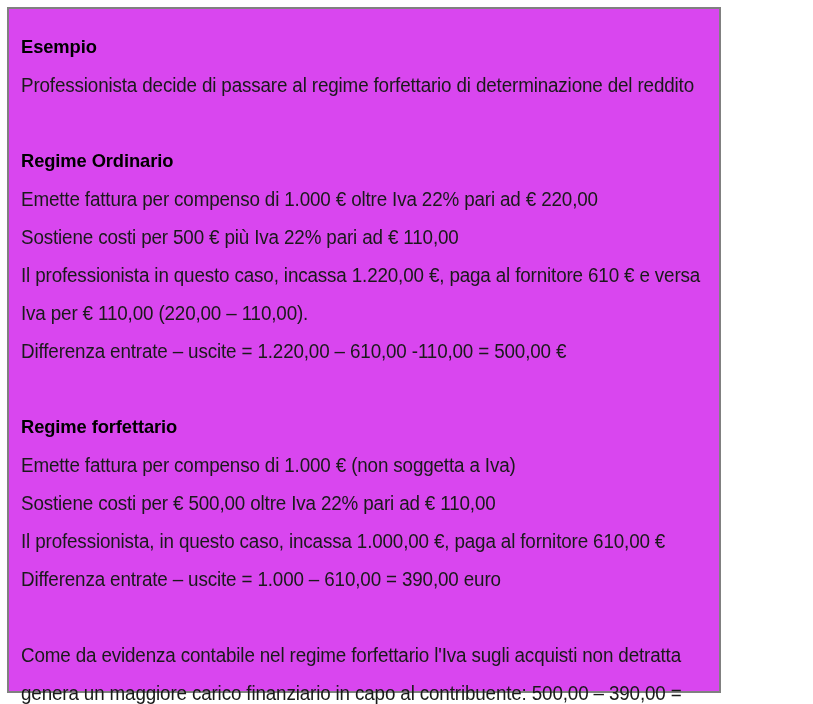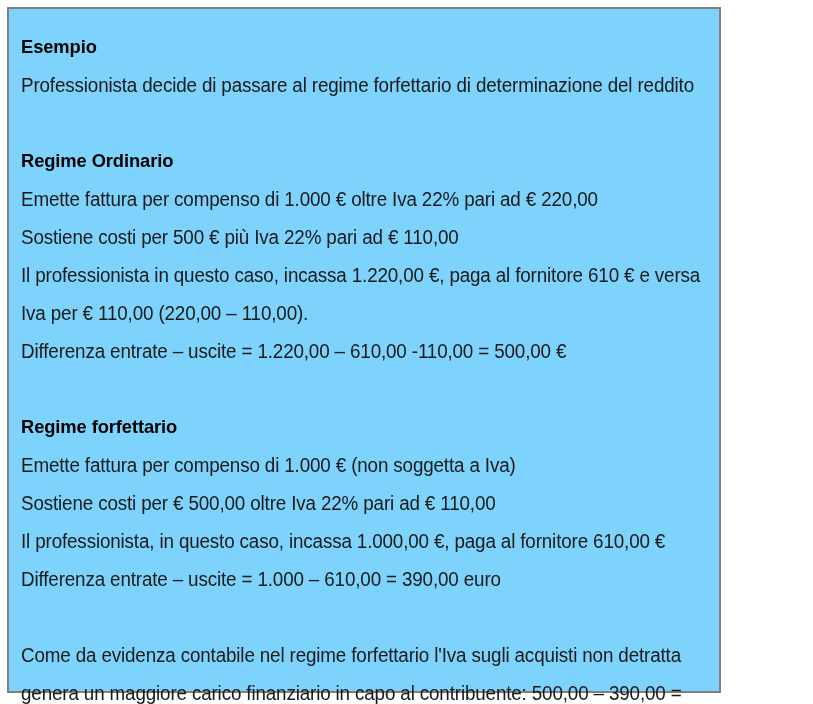--- a/index.html
+++ b/index.html
@@ -15,21 +15,21 @@
   }
 
   #doc-frame {
     position: absolute;
     left: 7px;
     top: 7px;
     width: 714px;
     height: 686px;
     border: 2px solid #808080;
     box-sizing: border-box;
-    background: #7dd3fc;
+    background: #d946ef;
   }
 
   #doc-body {
     position: absolute;
     left: 12px;
     top: 1px;
     right: 6px;
     bottom: 0;
   }
 

